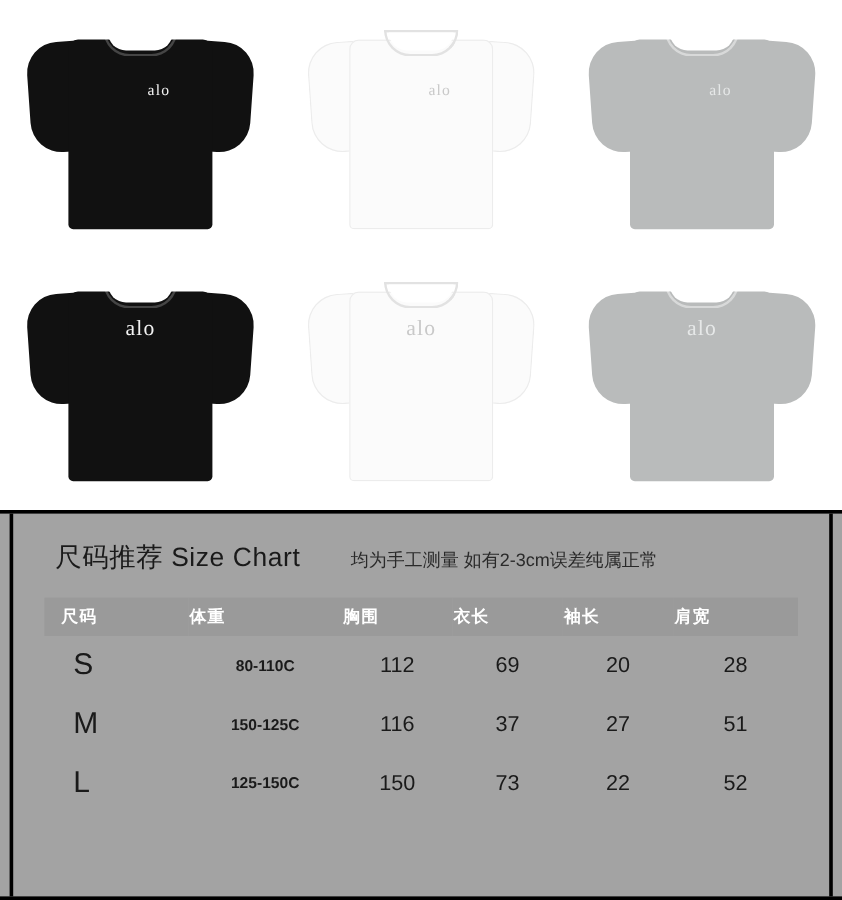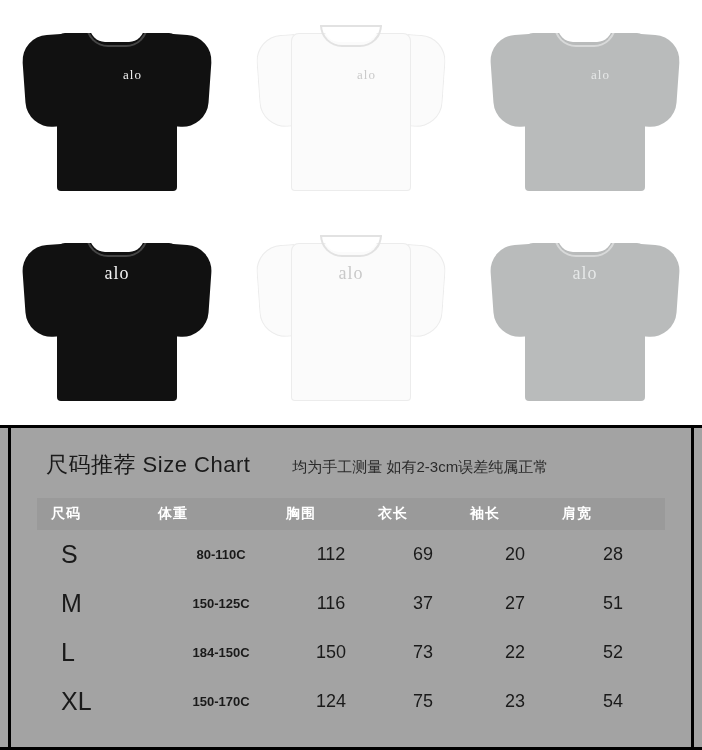--- a/index.html
+++ b/index.html
@@ -309,29 +309,21 @@
       <tr>
         <td class="size-col">M</td>
         <td class="weight-col">150-125C</td>
         <td>116</td>
         <td>37</td>
         <td>27</td>
         <td>51</td>
       </tr>
       <tr>
         <td class="size-col">L</td>
-        <td class="weight-col">184-150C</td>
+        <td class="weight-col">125-150C</td>
         <td>150</td>
         <td>73</td>
         <td>22</td>
         <td>52</td>
       </tr>
-      <tr>
-        <td class="size-col">XL</td>
-        <td class="weight-col">150-170C</td>
-        <td>124</td>
-        <td>75</td>
-        <td>23</td>
-        <td>54</td>
-      </tr>
     </tbody>
   </table>
 </div>
 
 </body></html>

